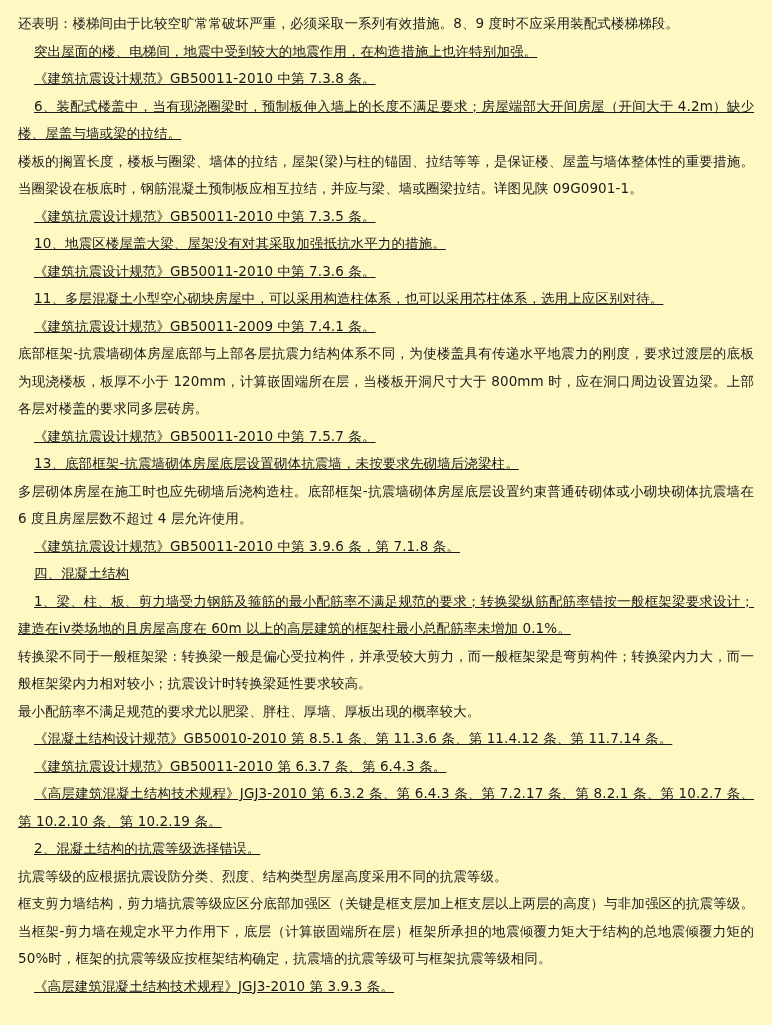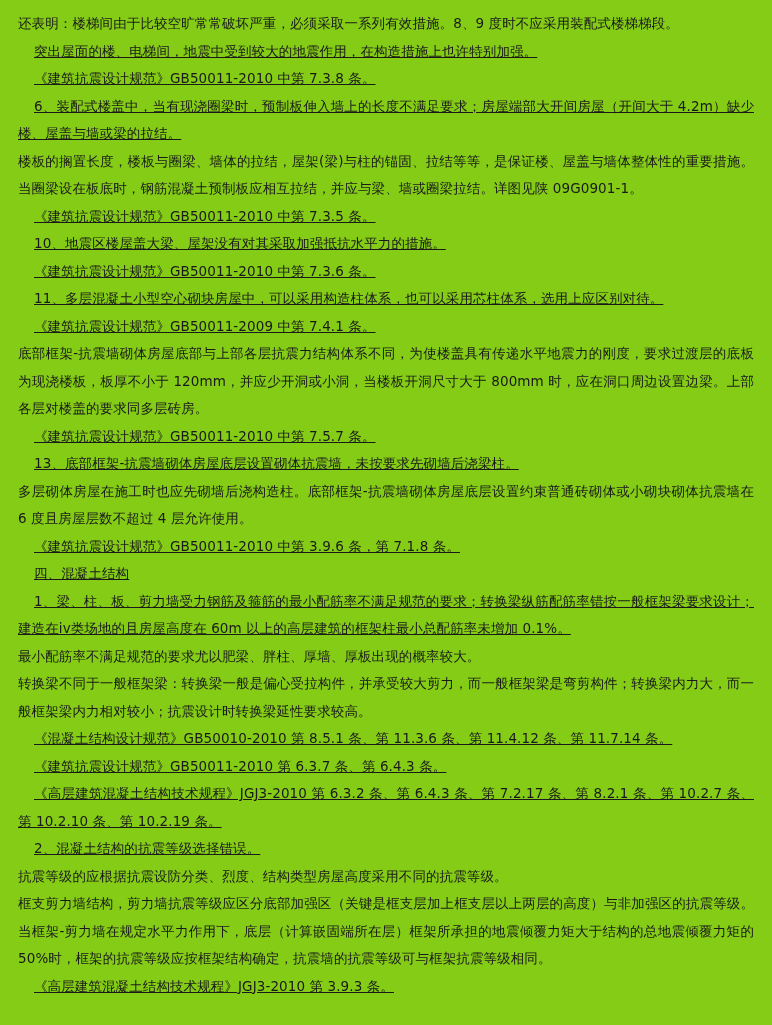--- a/index.html
+++ b/index.html
@@ -6,21 +6,21 @@
     margin: 0;
     padding: 0;
     background: #ffffff;
   }
   body {
     font-family: "DejaVu Sans", "Liberation Sans", sans-serif;
   }
   .page {
     width: 772px;
     height: 1025px;
-    background: #84cc16;
+    background: #fef9c3;
     box-sizing: border-box;
     padding: 10px 18px 0 18px;
     overflow: hidden;
     position: relative;
   }
   .doc {
     font-size: 13.5px;
     line-height: 27.5px;
     color: #1a1a1a;
     letter-spacing: 0.1px;
@@ -47,29 +47,29 @@
       <p class="p indent">还表明：楼梯间由于比较空旷常常破坏严重，必须采取一系列有效措施。8、9 度时不应采用装配式楼梯梯段。</p>
       <p class="p indent-1">突出屋面的楼、电梯间，地震中受到较大的地震作用，在构造措施上也许特别加强。</p>
       <p class="p indent-1">《建筑抗震设计规范》GB50011-2010 中第 7.3.8 条。</p>
       <p class="p indent-1">6、装配式楼盖中，当有现浇圈梁时，预制板伸入墙上的长度不满足要求；房屋端部大开间房屋（开间大于 4.2m）缺少楼、屋盖与墙或梁的拉结。</p>
       <p class="p indent">楼板的搁置长度，楼板与圈梁、墙体的拉结，屋架(梁)与柱的锚固、拉结等等，是保证楼、屋盖与墙体整体性的重要措施。当圈梁设在板底时，钢筋混凝土预制板应相互拉结，并应与梁、墙或圈梁拉结。详图见陕 09G0901-1。</p>
       <p class="p indent-1">《建筑抗震设计规范》GB50011-2010 中第 7.3.5 条。</p>
       <p class="p indent-1">10、地震区楼屋盖大梁、屋架没有对其采取加强抵抗水平力的措施。</p>
       <p class="p indent-1">《建筑抗震设计规范》GB50011-2010 中第 7.3.6 条。</p>
       <p class="p indent-1">11、多层混凝土小型空心砌块房屋中，可以采用构造柱体系，也可以采用芯柱体系，选用上应区别对待。</p>
       <p class="p indent-1">《建筑抗震设计规范》GB50011-2009 中第 7.4.1 条。</p>
-      <p class="p indent">底部框架-抗震墙砌体房屋底部与上部各层抗震力结构体系不同，为使楼盖具有传递水平地震力的刚度，要求过渡层的底板为现浇楼板，板厚不小于 120mm，并应少开洞或小洞，当楼板开洞尺寸大于 800mm 时，应在洞口周边设置边梁。上部各层对楼盖的要求同多层砖房。</p>
+      <p class="p indent">底部框架-抗震墙砌体房屋底部与上部各层抗震力结构体系不同，为使楼盖具有传递水平地震力的刚度，要求过渡层的底板为现浇楼板，板厚不小于 120mm，计算嵌固端所在层，当楼板开洞尺寸大于 800mm 时，应在洞口周边设置边梁。上部各层对楼盖的要求同多层砖房。</p>
       <p class="p indent-1">《建筑抗震设计规范》GB50011-2010 中第 7.5.7 条。</p>
       <p class="p indent-1">13、底部框架-抗震墙砌体房屋底层设置砌体抗震墙，未按要求先砌墙后浇梁柱。</p>
       <p class="p indent">多层砌体房屋在施工时也应先砌墙后浇构造柱。底部框架-抗震墙砌体房屋底层设置约束普通砖砌体或小砌块砌体抗震墙在 6 度且房屋层数不超过 4 层允许使用。</p>
       <p class="p indent-1">《建筑抗震设计规范》GB50011-2010 中第 3.9.6 条，第 7.1.8 条。</p>
       <p class="p indent-1">四、混凝土结构</p>
       <p class="p indent-1">1、梁、柱、板、剪力墙受力钢筋及箍筋的最小配筋率不满足规范的要求；转换梁纵筋配筋率错按一般框架梁要求设计；建造在iv类场地的且房屋高度在 60m 以上的高层建筑的框架柱最小总配筋率未增加 0.1%。</p>
+      <p class="p indent">转换梁不同于一般框架梁：转换梁一般是偏心受拉构件，并承受较大剪力，而一般框架梁是弯剪构件；转换梁内力大，而一般框架梁内力相对较小；抗震设计时转换梁延性要求较高。</p>
       <p class="p indent">最小配筋率不满足规范的要求尤以肥梁、胖柱、厚墙、厚板出现的概率较大。</p>
-      <p class="p indent">转换梁不同于一般框架梁：转换梁一般是偏心受拉构件，并承受较大剪力，而一般框架梁是弯剪构件；转换梁内力大，而一般框架梁内力相对较小；抗震设计时转换梁延性要求较高。</p>
       <p class="p indent-1">《混凝土结构设计规范》GB50010-2010 第 8.5.1 条、第 11.3.6 条、第 11.4.12 条、第 11.7.14 条。</p>
       <p class="p indent-1">《建筑抗震设计规范》GB50011-2010 第 6.3.7 条、第 6.4.3 条。</p>
       <p class="p indent-1">《高层建筑混凝土结构技术规程》JGJ3-2010 第 6.3.2 条、第 6.4.3 条、第 7.2.17 条、第 8.2.1 条、第 10.2.7 条、第 10.2.10 条、第 10.2.19 条。</p>
       <p class="p indent-1">2、混凝土结构的抗震等级选择错误。</p>
       <p class="p indent">抗震等级的应根据抗震设防分类、烈度、结构类型房屋高度采用不同的抗震等级。</p>
       <p class="p indent">框支剪力墙结构，剪力墙抗震等级应区分底部加强区（关键是框支层加上框支层以上两层的高度）与非加强区的抗震等级。 当框架-剪力墙在规定水平力作用下，底层（计算嵌固端所在层）框架所承担的地震倾覆力矩大于结构的总地震倾覆力矩的 50%时，框架的抗震等级应按框架结构确定，抗震墙的抗震等级可与框架抗震等级相同。</p>
       <p class="p indent-1">《高层建筑混凝土结构技术规程》JGJ3-2010 第 3.9.3 条。</p>
     </div>
 </div>
 

